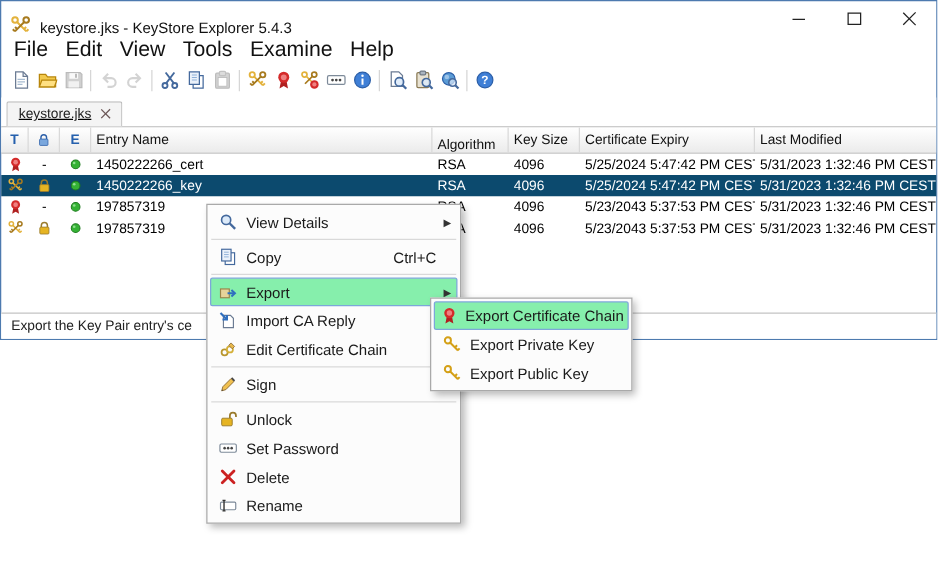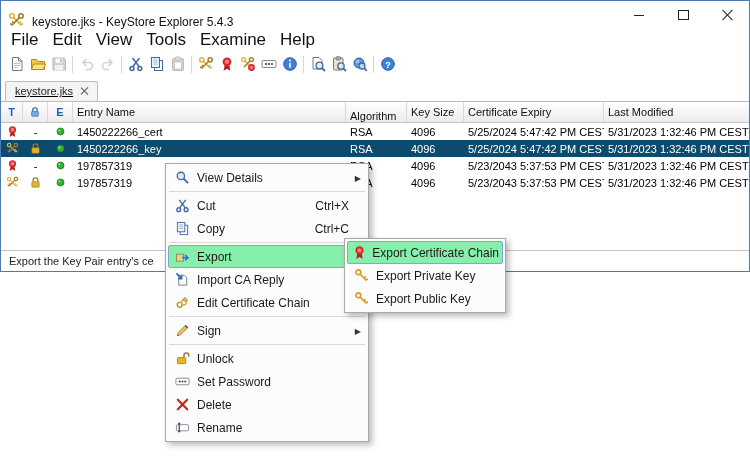--- a/index.html
+++ b/index.html
@@ -463,31 +463,20 @@
           <path d="M9.2 9.2L14 14" stroke="#44699d" stroke-width="2"></path>
         </svg>
       </span>
       <span class="cm-label">View Details</span>
       <span class="cm-arrow">▶</span>
     </div>
     <div class="cm-sep"></div>
     <div class="cm-item">
       <span class="icon cm-icon">
         <svg viewBox="0 0 16 16">
-          <path d="M5 10.5L11.5 2M11 10.5L4.5 2" stroke="#44699d" stroke-width="1.5" fill="none"></path>
-          <circle cx="4" cy="12.4" r="2" fill="none" stroke="#44699d" stroke-width="1.5"></circle>
-          <circle cx="11.8" cy="12.4" r="2" fill="none" stroke="#44699d" stroke-width="1.5"></circle>
-        </svg>
-      </span>
-      <span class="cm-label">Cut</span>
-      <span class="cm-shortcut">Ctrl+X</span>
-    </div>
-    <div class="cm-item">
-      <span class="icon cm-icon">
-        <svg viewBox="0 0 16 16">
           <rect x="5.5" y="4.5" width="8" height="10" fill="#fff" stroke="#44699d"></rect>
           <rect x="2.5" y="1.5" width="8" height="10" fill="#eaf1fa" stroke="#44699d"></rect>
           <path d="M4.5 4h4M4.5 6h4M4.5 8h4" stroke="#8fb0d8" stroke-width="0.8"></path>
         </svg>
       </span>
       <span class="cm-label">Copy</span>
       <span class="cm-shortcut">Ctrl+C</span>
     </div>
     <div class="cm-sep"></div>
     <div class="cm-item hl">

